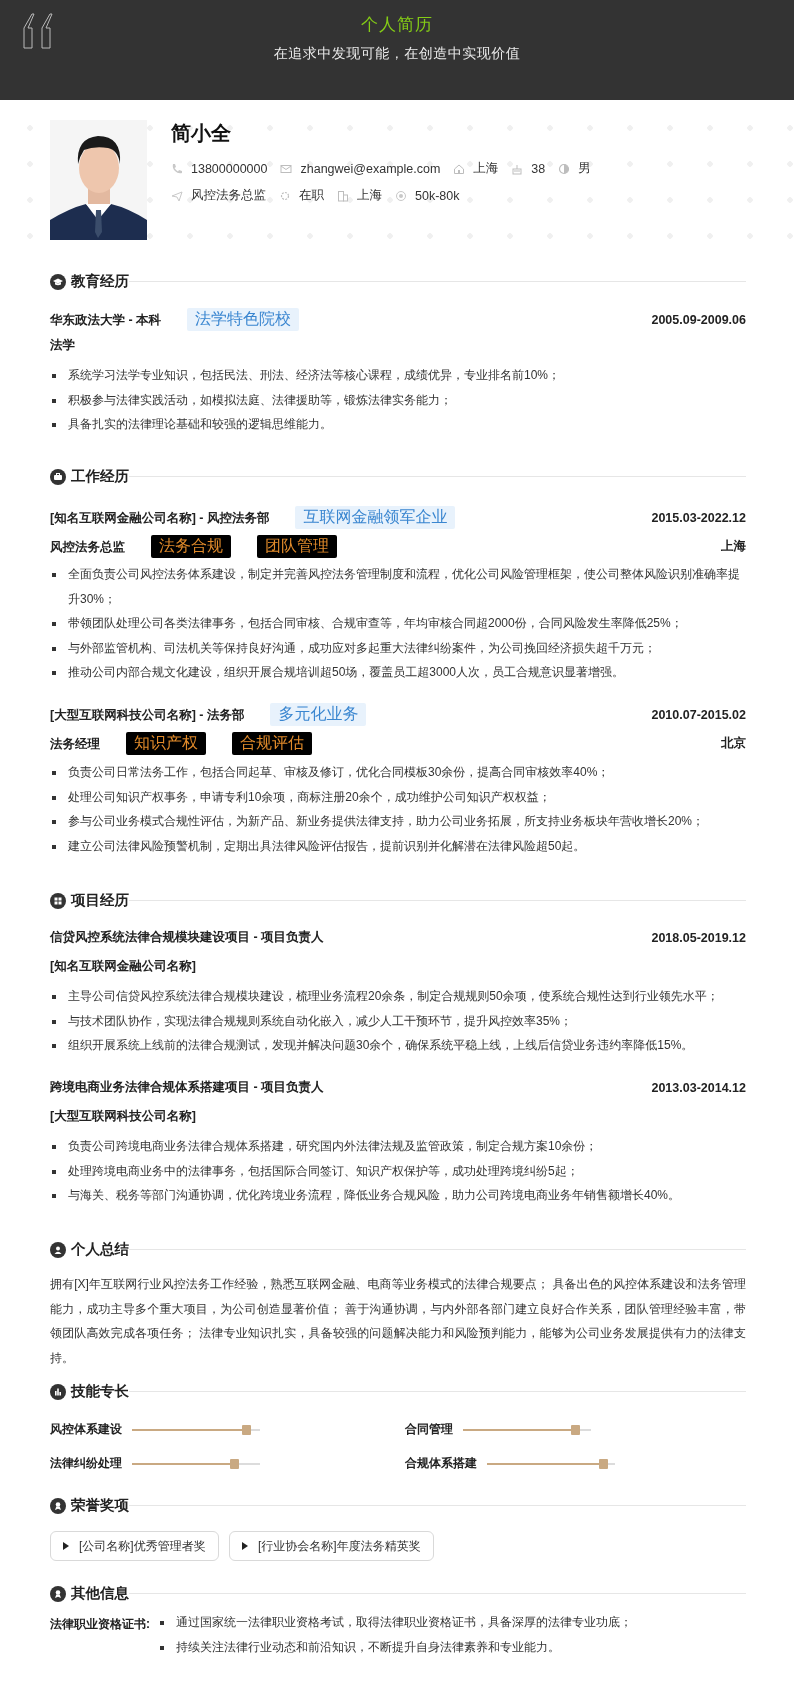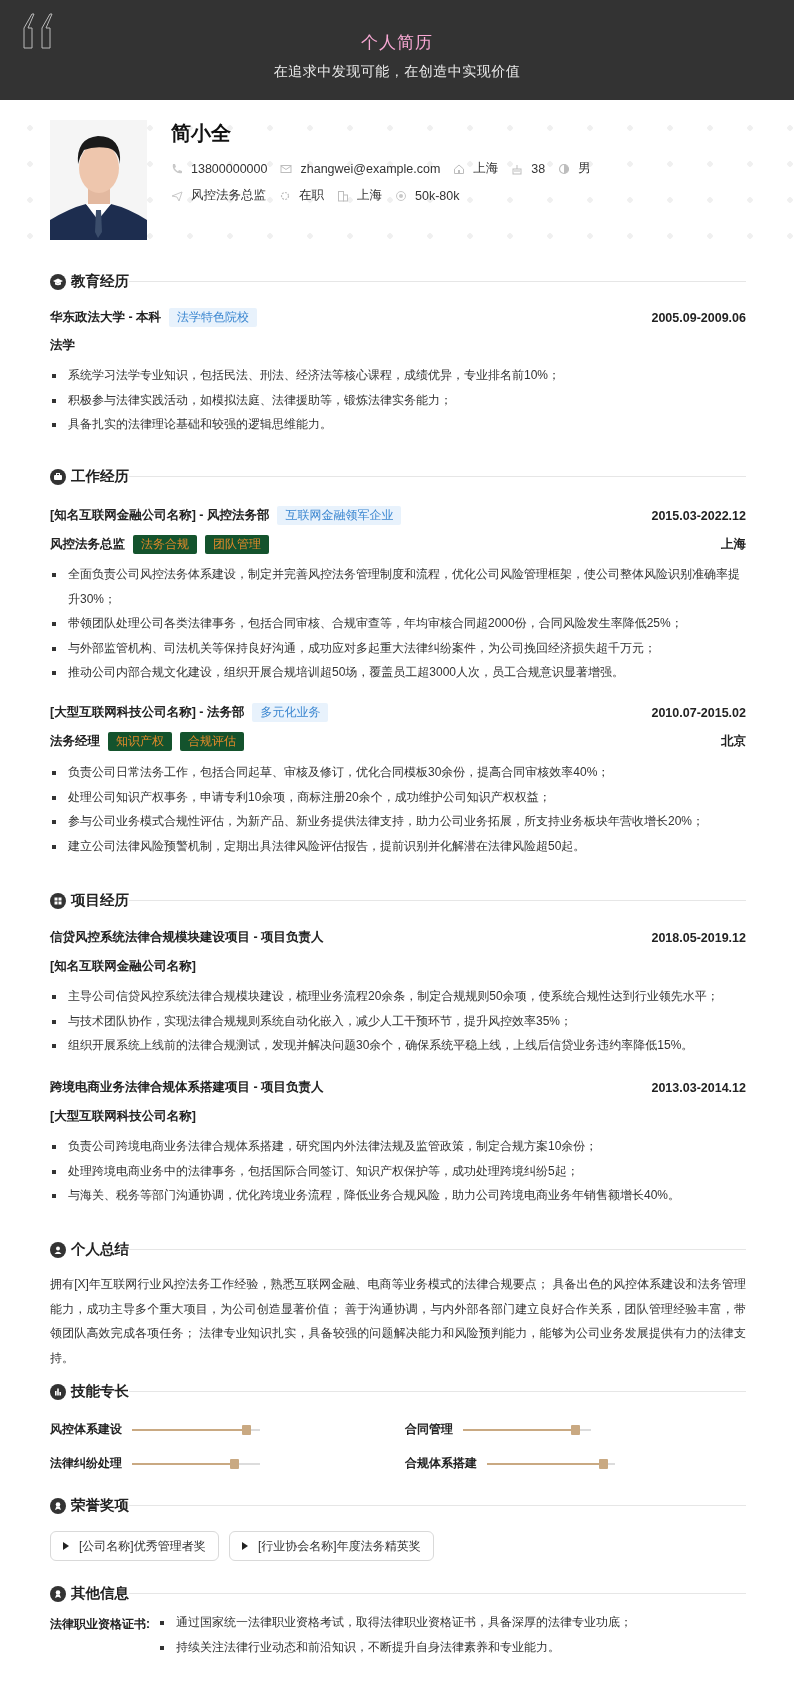--- a/index.html
+++ b/index.html
@@ -7,21 +7,21 @@
     width: 794px; height: 1682px; background: #ffffff;
     font-family: "Liberation Sans", "DejaVu Sans", sans-serif;
     color: #222; font-size: 13px; position: relative; overflow: hidden;
   }
   .banner {
     height: 100px; background: #333333; position: relative; text-align: center;
   }
   .quote-icon {
     position: absolute; left: 22px; top: 10px; width: 36px; height: 40px;
   }
-  .banner-title { color: #f9a8d4; font-size: 17px; padding-top: 31px; letter-spacing: 1px; }
+  .banner-title { color: #84cc16; font-size: 17px; padding-top: 13px; letter-spacing: 1px; }
   .banner-sub { color: #eaeaea; font-size: 14px; margin-top: 9px; letter-spacing: 0.5px; }
 
   .dots {
     position: absolute; left: 0; top: 100px; width: 794px; height: 150px;
     background-image: radial-gradient(circle, #ececec 2.5px, transparent 3px);
     background-size: 40px 36px; background-position: 10px 10px; opacity: 0.8;
   }
   .photo {
     position: absolute; left: 50px; top: 120px; width: 97px; height: 120px;
     background: #f3f3f3; overflow: hidden;
@@ -33,23 +33,23 @@
   .info-item { display: flex; align-items: center; margin-right: 13px; }
   .info-item svg { width: 12px; height: 12px; margin-right: 8px; }
   .section-head { position: absolute; left: 50px; width: 696px; display: flex; align-items: center; }
   .sec-icon { width: 16px; height: 16px; border-radius: 50%; background: #333; margin-right: 5px; position: relative; }
   .sec-icon svg { position: absolute; left: 3px; top: 3px; width: 10px; height: 10px; }
   .sec-title { font-size: 14.5px; font-weight: bold; color: #222; white-space: nowrap; }
   .sec-line { flex: 1; height: 1px; background: #e6e6e6; }
 
   .row { position: absolute; left: 50px; width: 696px; display: flex; justify-content: space-between; align-items: center; }
   .bold { font-weight: bold; font-size: 12.5px; color: #222; }
-  .tag { display: inline-block; font-size: 12px; padding: 1px 8px; margin-left: 8px; border-radius: 2px; font-weight: normal; }
+  .tag { display: inline-block; font-size: 16px; padding: 1px 8px; margin-left: 26px; border-radius: 2px; font-weight: normal; }
   .tag.blue { background: #e8f2fc; color: #3a86d0; }
-  .tag.orange { background: #14532d; color: #e08a2a; }
+  .tag.orange { background: #000000; color: #e08a2a; }
   .right { font-weight: bold; font-size: 12.5px; color: #222; }
 
   .bullets { position: absolute; left: 50px; width: 696px; list-style: none; }
   .bullets li { position: relative; padding-left: 18px; font-size: 12px; color: #333; line-height: 24.5px; }
   .bullets li::before { content: ""; position: absolute; left: 2px; top: 11px; width: 4px; height: 4px; background: #333; }
 
   .summary { position: absolute; left: 50px; width: 696px; font-size: 12px; color: #333; line-height: 24.5px; text-align: justify; }
 
   .skill { position: absolute; display: flex; align-items: center; }
   .skill-label { font-size: 12px; font-weight: bold; color: #222; margin-right: 10px; white-space: nowrap; }

